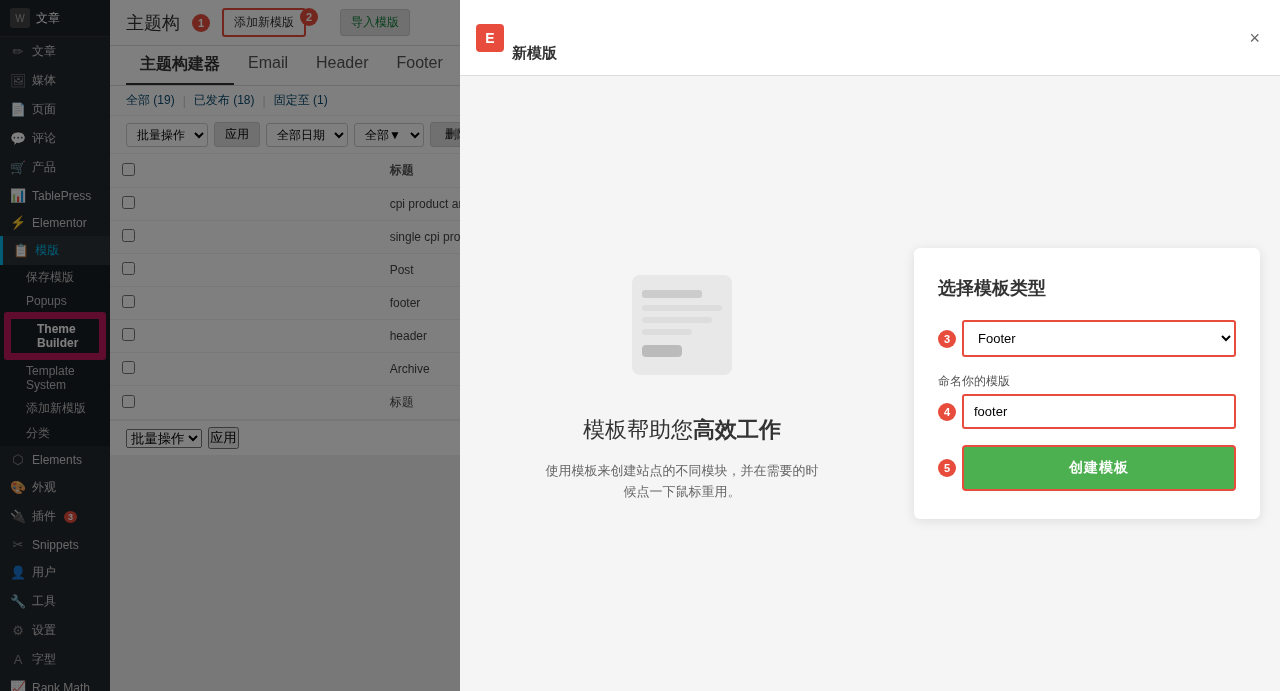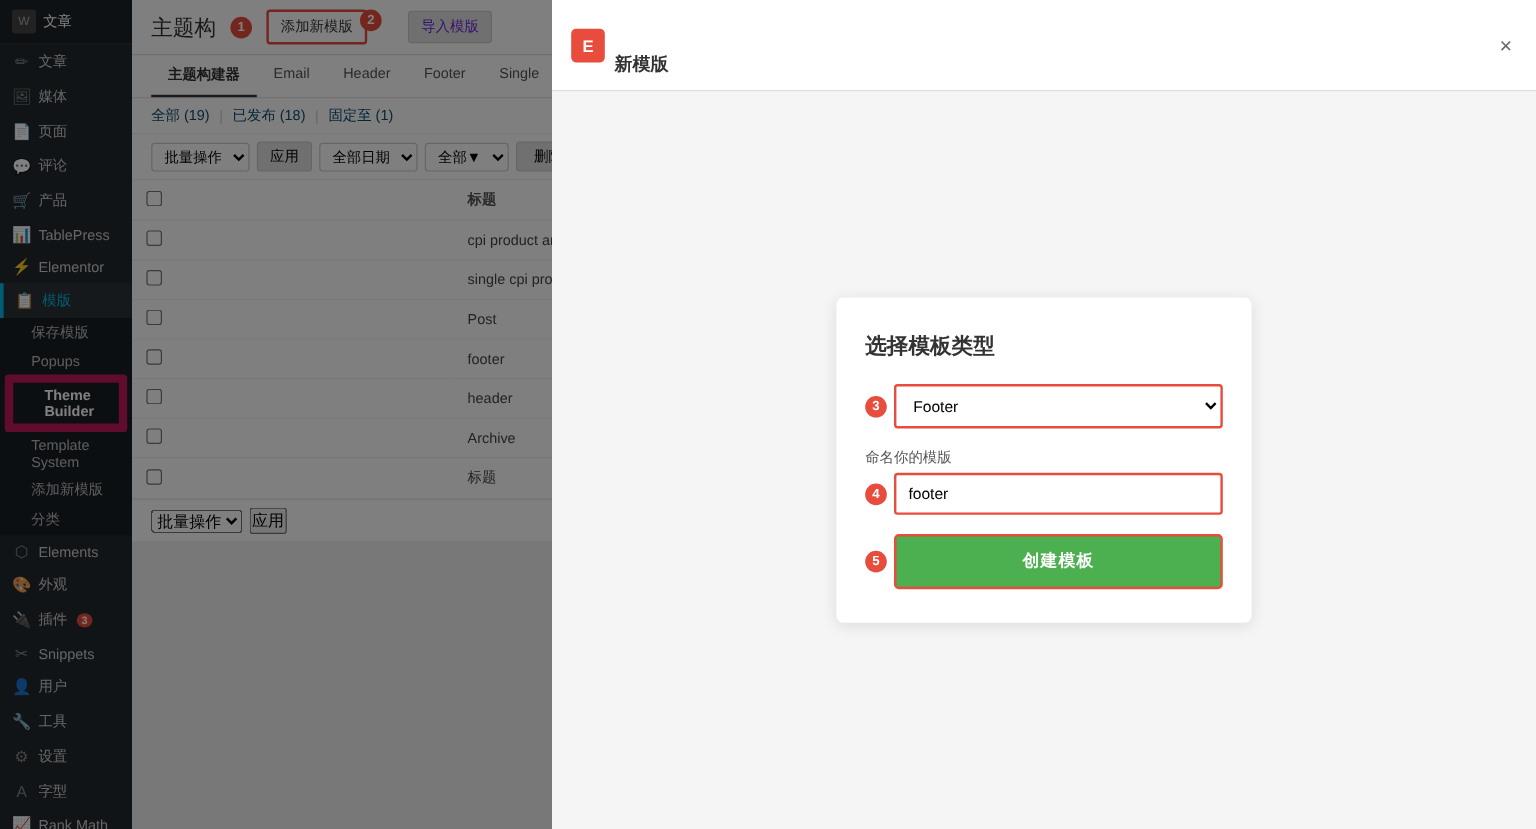--- a/index.html
+++ b/index.html
@@ -94,21 +94,21 @@
       color: #333;
       font-weight: 500;
     }
     .btn-import {
       background: #e0e0e0;
       border: 1px solid #ccc;
       padding: 4px 10px;
       border-radius: 3px;
       cursor: pointer;
       font-size: 12px;
-      color: #6d28d9;
+      color: #15803d;
     }
     
     .brand {
       position: absolute;
       left: 50%;
       transform: translateX(-50%);
       top: 8px;
       font-size: 22px;
       font-weight: 700;
       color: #4CAF50;
@@ -119,21 +119,21 @@
     .tabs {
       background: #fff;
       padding: 0 16px;
       display: flex;
       border-bottom: 1px solid #ddd;
       gap: 0;
     }
     .tab {
       padding: 8px 14px;
       cursor: pointer;
-      font-size: 12px;
+      font-size: 16px;
       color: #555;
       border-bottom: 2px solid transparent;
     }
     .tab.active {
       color: #333;
       border-bottom: 2px solid #333;
       font-weight: 600;
     }
 
     
@@ -615,20 +615,36 @@
         <div class="modal-icon">
           <span>E</span>
         </div>
         <span class="modal-title">新模版</span>
       </div>
       <button class="modal-close">×</button>
     </div>
 
     <div class="modal-body">
 
+      <div class="modal-left">
+        <div class="modal-illustration">
+          <svg width="120" height="120" viewBox="0 0 120 120">
+            <rect x="10" y="10" width="100" height="100" rx="8" fill="#e8e8e8"></rect>
+            <rect x="20" y="25" width="60" height="8" rx="3" fill="#ccc"></rect>
+            <rect x="20" y="40" width="80" height="6" rx="3" fill="#ddd"></rect>
+            <rect x="20" y="52" width="70" height="6" rx="3" fill="#ddd"></rect>
+            <rect x="20" y="64" width="50" height="6" rx="3" fill="#ddd"></rect>
+            <rect x="20" y="80" width="40" height="12" rx="4" fill="#bbb"></rect>
+          </svg>
+        </div>
+        <div class="modal-heading">
+          <span>模板帮助您</span><strong>高效工作</strong>
+        </div>
+        <div class="modal-desc">使用模板来创建站点的不同模块，并在需要的时候点一下鼠标重用。</div>
+      </div>
 
       <div class="modal-right">
         <div class="modal-right-title">
           <span>选择模板类型</span>
         </div>
 
         <div class="form-group">
           <div style="position:relative; display:flex; align-items:center; gap:6px;">
             <span class="number-badge" style="position:relative; flex-shrink:0;">3</span>
             <select class="form-select" style="flex:1;">

